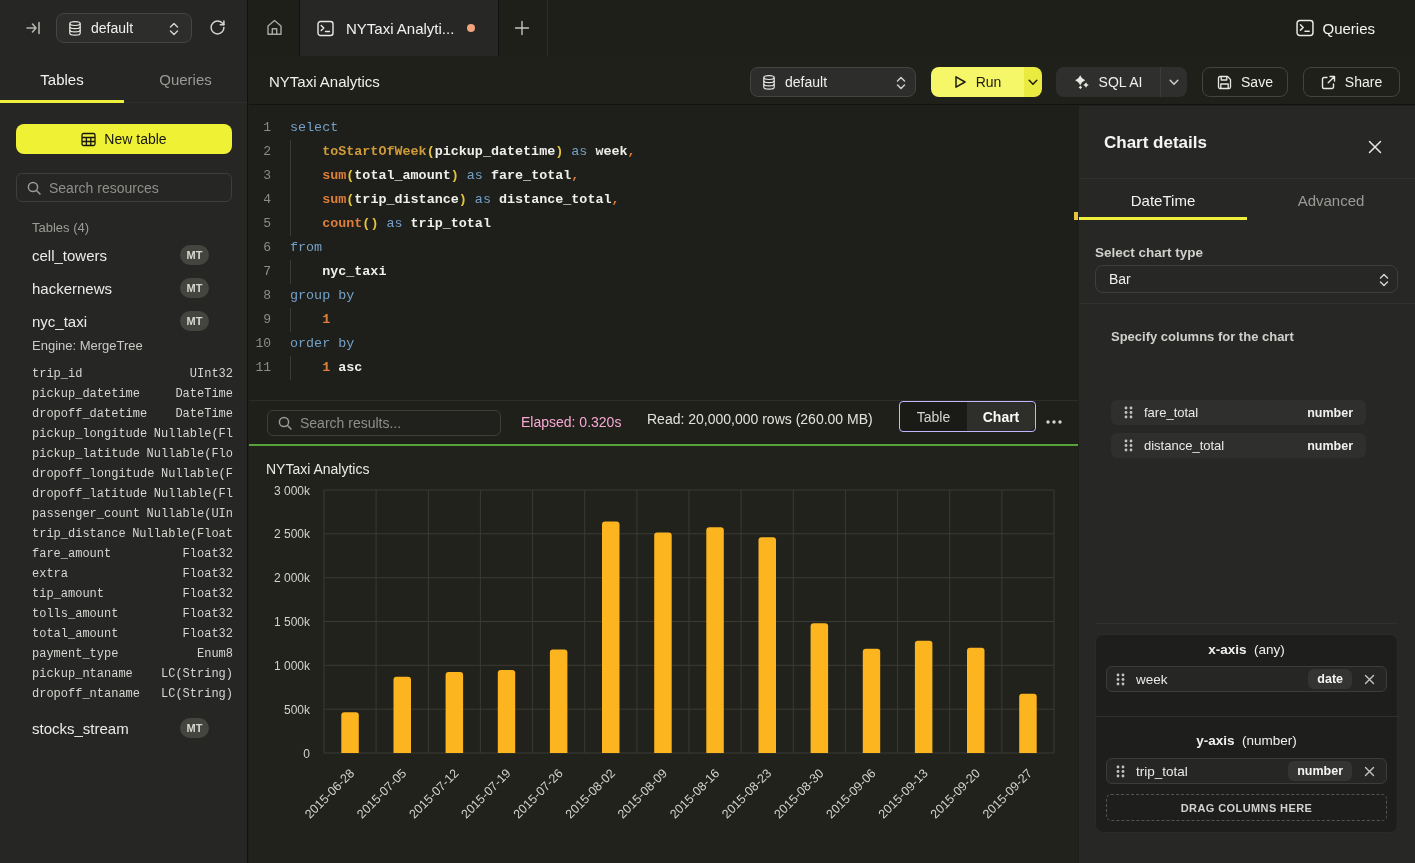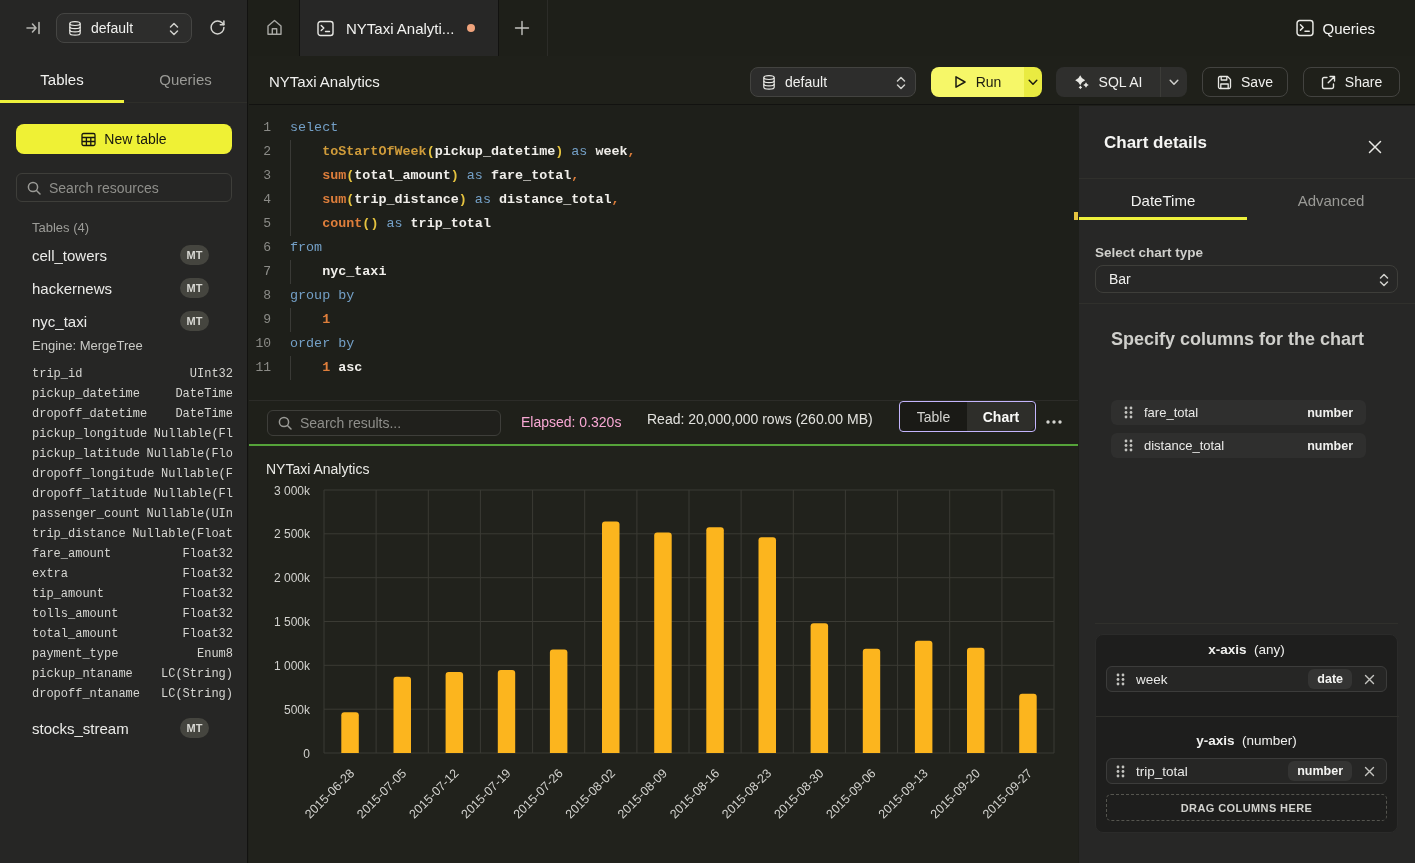--- a/index.html
+++ b/index.html
@@ -467,21 +467,21 @@
     <div class="underline"></div>
   </div>
   <div class="abs" style="left:16px;top:139px;font-size:13.5px;color:#cfcfcb;font-weight:bold">Select chart type</div>
   <div class="abs" style="left:16px;top:159px;width:303px;height:28px;border:1px solid #3e3e3a;border-radius:8px;display:flex;align-items:center">
     <span style="margin-left:13px;font-size:14px;color:#f0f0ee">Bar</span>
     <svg class="abs" style="left:283px;top:7px" width="10" height="14" viewBox="0 0 10 14" fill="none" stroke="#cfcfcb" stroke-width="1.5" stroke-linecap="round" stroke-linejoin="round">
       <path d="M1.5 5 L5 1.5 L8.5 5 M1.5 9 L5 12.5 L8.5 9"></path>
     </svg>
   </div>
   <div class="abs" style="left:0;top:197px;width:336px;height:1px;background:#30302c"></div>
-  <div class="abs" style="left:32px;top:223px;font-size:18px;color:#cfcfcb;font-weight:bold">Specify columns for the chart</div>
+  <div class="abs" style="left:32px;top:223px;font-size:13px;color:#cfcfcb;font-weight:bold">Specify columns for the chart</div>
   <div class="colitem" style="left:32px;top:294px">
     <svg class="dots" width="9" height="13" viewBox="0 0 9 13" fill="#c4c4c0">
       <circle cx="2" cy="2" r="1.4"></circle>
         <circle cx="7" cy="2" r="1.4"></circle>
       <circle cx="2" cy="6.5" r="1.4"></circle>
         <circle cx="7" cy="6.5" r="1.4"></circle>
       <circle cx="2" cy="11" r="1.4"></circle>
         <circle cx="7" cy="11" r="1.4"></circle>
     </svg>
     <span class="cn">fare_total</span>

